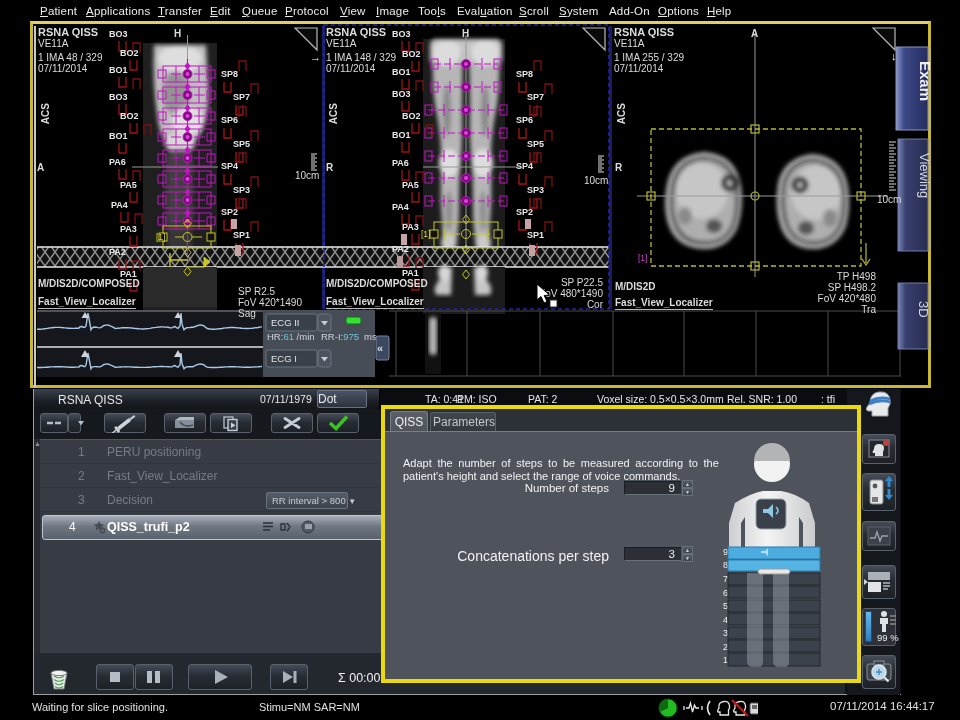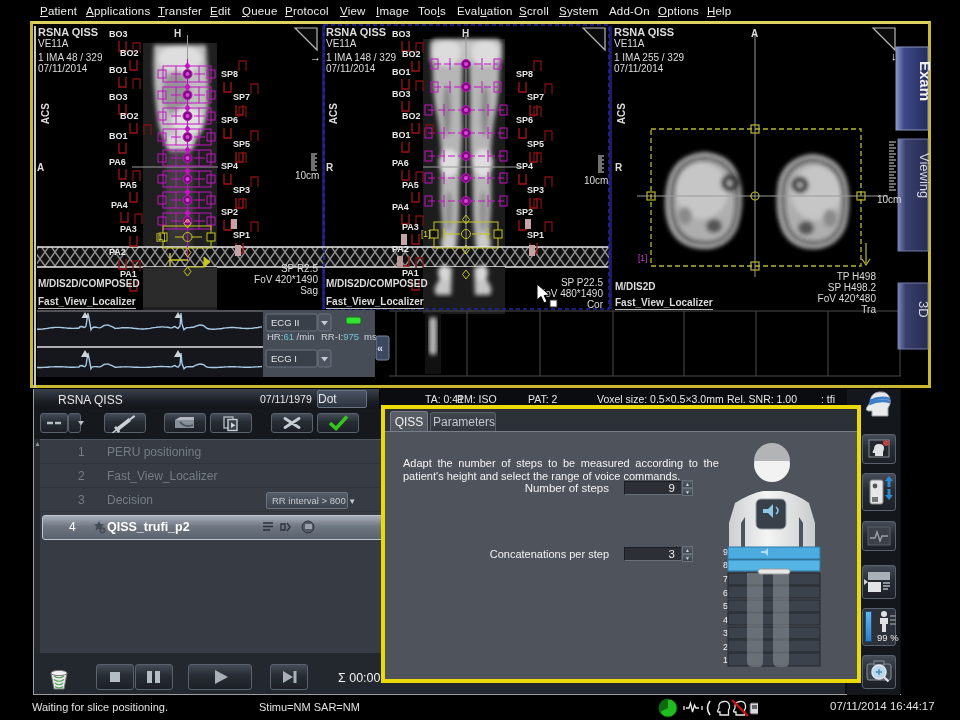--- a/index.html
+++ b/index.html
@@ -593,21 +593,21 @@
 
 <div class="ptxt" style="left:38px;top:27px"><b>RSNA QISS</b>
 VE11A</div>
 <div class="ptxt" style="left:38px;top:52px">1 IMA 48 / 329
 07/11/2014</div>
 <div class="ptxt" style="left:174px;top:28px;font-weight:bold">H</div>
 <div class="ptxt" style="left:40px;top:103px;font-weight:bold;writing-mode:vertical-rl;transform:rotate(180deg)">ACS</div>
 <div class="ptxt" style="left:37px;top:162px;font-weight:bold">A</div>
 <div class="ptxt" style="left:38px;top:278px;font-weight:bold">M/DIS2D/COMPOSED</div>
 <div class="ptxt" style="left:38px;top:296px;font-weight:bold;border-bottom:1px solid #bbb;padding-bottom:1px">Fast_View_Localizer</div>
-<div class="ptxt" style="left:238px;top:263px;width:80px;text-align:right">SP R2.5
+<div class="ptxt" style="left:238px;top:286px;width:80px;">SP R2.5
 FoV 420*1490
 Sag</div>
 <div class="ptxt" style="left:295px;top:170px">10cm</div>
 
 <div class="ptxt" style="left:326px;top:27px"><b>RSNA QISS</b>
 VE11A</div>
 <div class="ptxt" style="left:326px;top:52px">1 IMA 148 / 329
 07/11/2014</div>
 <div class="ptxt" style="left:462px;top:28px;font-weight:bold">H</div>
 <div class="ptxt" style="left:328px;top:103px;font-weight:bold;writing-mode:vertical-rl;transform:rotate(180deg)">ACS</div>
@@ -761,21 +761,21 @@
 <div class="abs" style="left:9px;top:6px;width:38px;height:21px;background:linear-gradient(#5a5f68,#4e535c);border:1px solid #787e88;border-bottom:none;border-radius:3px 3px 0 0;color:#f0f0f0;font-size:12px;text-align:center;line-height:20px">QISS</div>
 <div class="abs" style="left:49px;top:7px;width:66px;height:20px;background:linear-gradient(#41464e,#33373e);border:1px solid #5a6068;border-bottom:1px solid #787e88;border-radius:3px 3px 0 0;color:#c2c6cc;font-size:12px;text-align:right;line-height:19px">Parameters</div>
 <div class="abs" style="left:4px;top:26px;width:472px;height:1px;background:#787e88"></div>
 <div class="abs" style="left:10px;top:27px;width:37px;height:1px;background:#4e535c"></div>
 
 <div class="abs" style="left:22px;top:52px;width:330px;color:#f2f2f2;font-size:11px;line-height:12.5px;white-space:nowrap"><span style="word-spacing:2.6px">Adapt the number of steps to be measured according to the</span><br>patient's height and select the range of voice commands.</div>
 <div class="abs" style="right:252px;top:77px;color:#f2f2f2;font-size:11.5px;white-space:nowrap">Number of steps</div>
 <div class="abs" style="left:243px;top:76px;width:57px;height:14px;background:#2c3036;border-top:1px solid #1a1d21;border-left:1px solid #1a1d21;border-bottom:1px solid #6a7078;color:#f0f0f0;font-size:11.5px;text-align:right;padding-right:6px;line-height:13px">9</div>
 <div class="abs" style="left:301px;top:75px;width:11px;height:8px;background:linear-gradient(#565c66,#3e444c);border:1px solid #6a7078;font-size:5px;color:#d0d4da;text-align:center;line-height:7px">▲</div>
 <div class="abs" style="left:301px;top:83px;width:11px;height:8px;background:linear-gradient(#565c66,#3e444c);border:1px solid #6a7078;font-size:5px;color:#d0d4da;text-align:center;line-height:7px">▼</div>
-<div class="abs" style="right:252px;top:143px;color:#f2f2f2;font-size:11px;white-space:nowrap">Concatenations per step</div>
+<div class="abs" style="right:252px;top:143px;color:#f2f2f2;font-size:14px;white-space:nowrap">Concatenations per step</div>
 <div class="abs" style="left:243px;top:142px;width:57px;height:14px;background:#2c3036;border-top:1px solid #1a1d21;border-left:1px solid #1a1d21;border-bottom:1px solid #6a7078;color:#f0f0f0;font-size:11.5px;text-align:right;padding-right:6px;line-height:13px">3</div>
 <div class="abs" style="left:301px;top:141px;width:11px;height:8px;background:linear-gradient(#565c66,#3e444c);border:1px solid #6a7078;font-size:5px;color:#d0d4da;text-align:center;line-height:7px">▲</div>
 <div class="abs" style="left:301px;top:149px;width:11px;height:8px;background:linear-gradient(#565c66,#3e444c);border:1px solid #6a7078;font-size:5px;color:#d0d4da;text-align:center;line-height:7px">▼</div>
 
 <svg class="abs" style="left:330px;top:32px" width="145" height="240" viewBox="0 0 145 240">
 <defs>
 <linearGradient id="bodyg" x1="0" y1="0" x2="1" y2="0">
 <stop offset="0%" stop-color="#cdcfd1"></stop>
           <stop offset="45%" stop-color="#f4f4f4"></stop>
           <stop offset="100%" stop-color="#c9cbcd"></stop>

